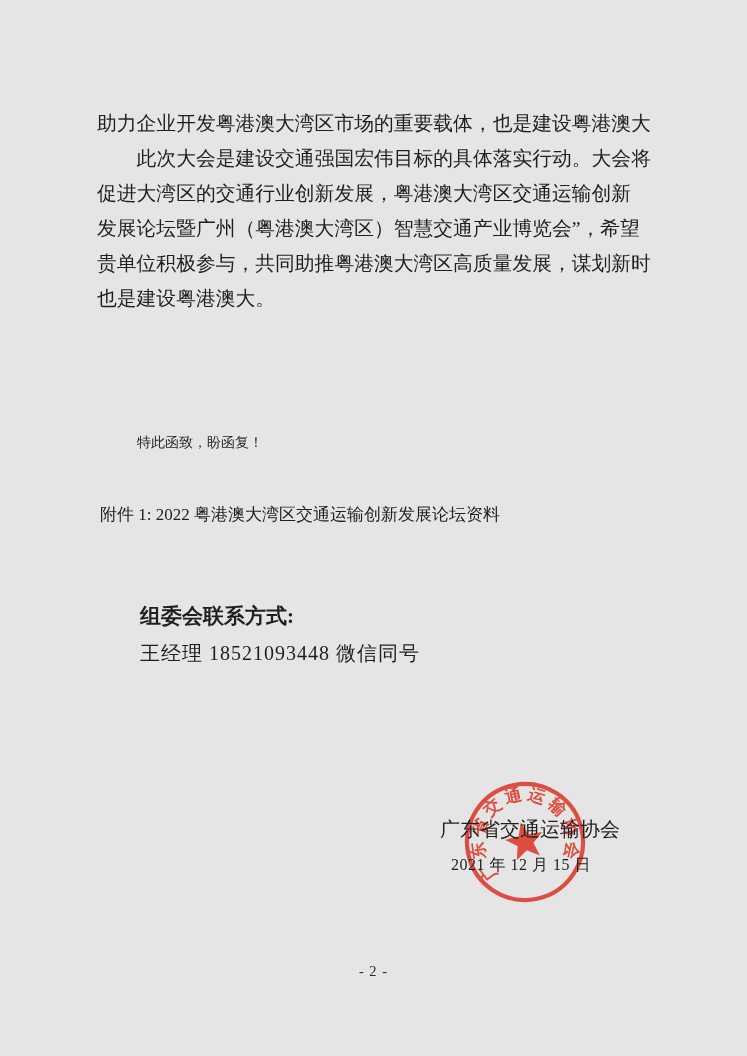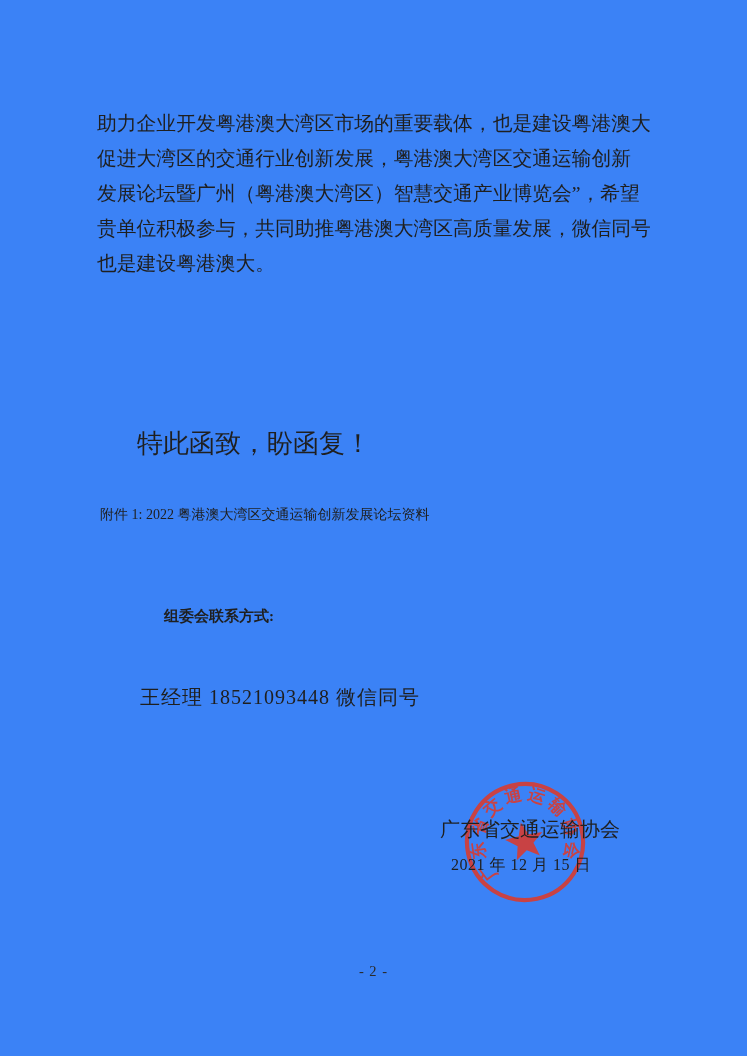--- a/index.html
+++ b/index.html
@@ -8,58 +8,59 @@
     background: #ffffff;
     font-family: "Liberation Serif", "DejaVu Serif", serif;
     color: #1f1f1f;
     overflow: hidden;
     position: relative;
   }
   .page {
     position: absolute;
     left: 0; top: 0;
     width: 747px; height: 1056px;
-    background: #3b82f6;
+    background: #e5e5e5;
   }
   
   .body-text {
     position: absolute;
     left: 97px; top: 106px;
     width: 562px;
     font-size: 19.8px;
     line-height: 35px;
     letter-spacing: 0;
     white-space: nowrap;
   }
   .line { height: 35px; }
   .indent { padding-left: 39.6px; }
 
   .closing {
     position: absolute;
     left: 137px; top: 426px;
-    font-size: 26px;
+    font-size: 14px;
     line-height: 35px;
     white-space: nowrap;
+    font-family: Liberation Mono, monospace;
   }
   .attachments {
     position: absolute;
     left: 100px; top: 496px;
-    font-size: 14px;
+    font-size: 17px;
     line-height: 37px;
     white-space: nowrap;
   }
   .contact {
     position: absolute;
     left: 140px; top: 598px;
     font-size: 20px;
     line-height: 37px;
     white-space: nowrap;
   }
-  .contact .heading { font-weight: bold; font-size: 15px; margin-left: 24px; }
-  .contact .person { letter-spacing: 1px; margin-top: 44px; }
+  .contact .heading { font-weight: bold; font-size: 21px; }
+  .contact .person { letter-spacing: 1px; }
 
   .signature-org {
     position: absolute;
     left: 440px; top: 818px;
     font-size: 20px;
     line-height: 22px;
     white-space: nowrap;
     z-index: 3;
   }
   .signature-date {
@@ -97,23 +98,24 @@
     color: #2a2a2a;
   }
 </style>
 </head>
 <body>
 
 <div class="page">
 
   <div class="body-text">
     <div class="line">助力企业开发粤港澳大湾区市场的重要载体，也是建设粤港澳大</div>
+    <div class="line indent">此次大会是建设交通强国宏伟目标的具体落实行动。大会将</div>
     <div class="line">促进大湾区的交通行业创新发展，粤港澳大湾区交通运输创新</div>
     <div class="line">发展论坛暨广州（粤港澳大湾区）智慧交通产业博览会”，希望</div>
-    <div class="line">贵单位积极参与，共同助推粤港澳大湾区高质量发展，微信同号</div>
+    <div class="line">贵单位积极参与，共同助推粤港澳大湾区高质量发展，谋划新时</div>
     <div class="line">也是建设粤港澳大。</div>
   </div>
 
   <div class="closing">特此函致，盼函复！</div>
 
   <div class="attachments">
     <div class="line" style="height:37px">附件 1: 2022 粤港澳大湾区交通运输创新发展论坛资料</div>
   </div>
 
   <div class="contact">

